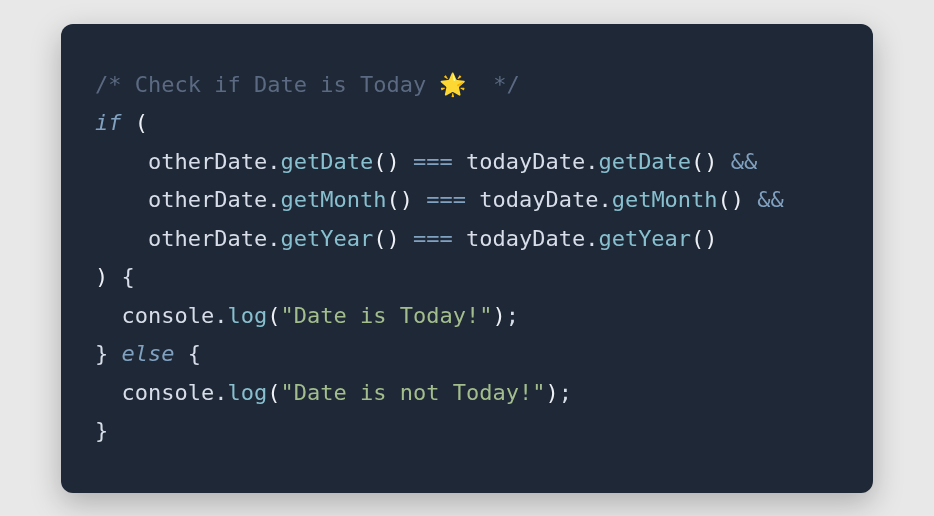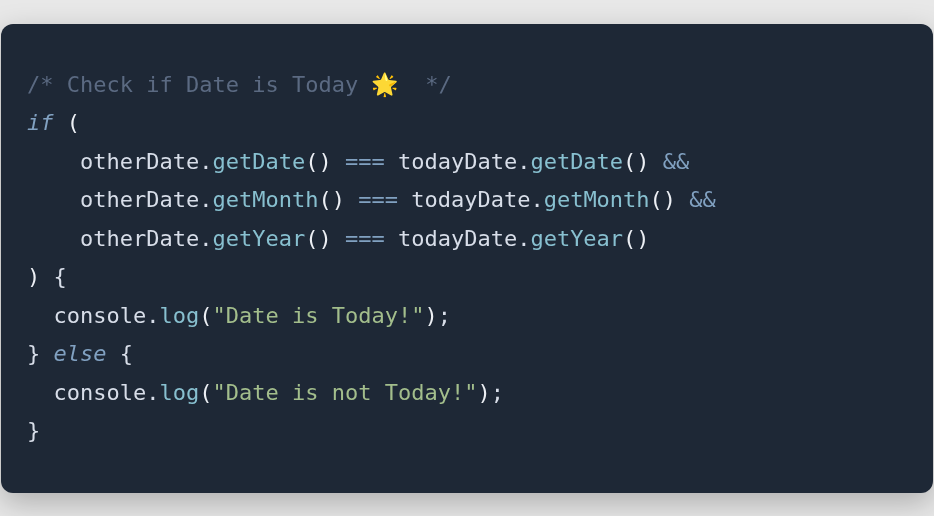--- a/index.html
+++ b/index.html
@@ -12,22 +12,22 @@
       height: 516px;
       background: #e8e8e8;
       display: flex;
       align-items: center;
       justify-content: center;
       font-family: 'SF Mono', 'Monaco', 'Menlo', 'Consolas', monospace;
     }
     .code-card {
       background: #1e2836;
       border-radius: 12px;
-      padding: 42px 26px;
-      width: 932px;
+      padding: 42px 34px;
+      width: 812px;
       box-shadow: 0 10px 30px rgba(0,0,0,0.25);
     }
     .code-block {
       font-size: 22px;
       line-height: 1.75;
       white-space: pre;
       color: #d8dee9;
     }
     .comment {
       color: #5b6a82;

